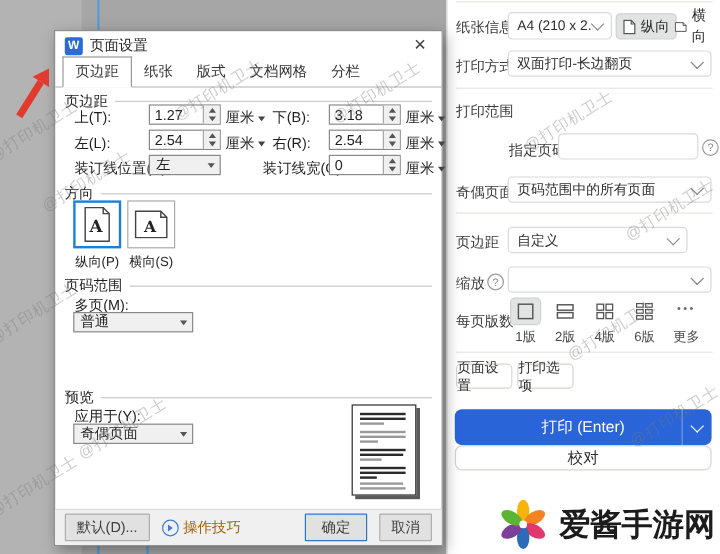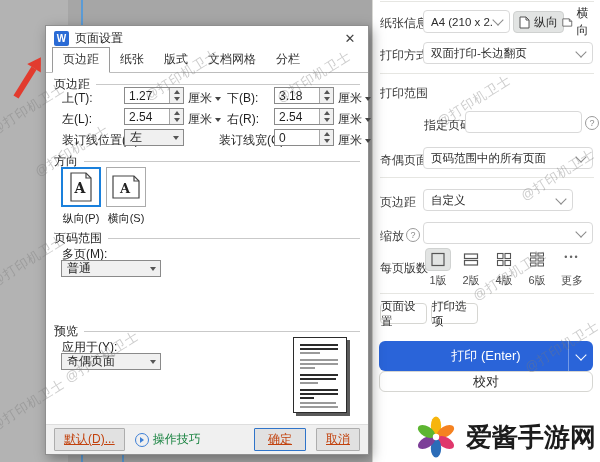--- a/index.html
+++ b/index.html
@@ -59,23 +59,23 @@
   .classic-combo .val{flex:1;padding-left:5px;font-size:12px;color:#1f1f1f;}
   .classic-combo .dd{width:15px;display:flex;align-items:center;justify-content:center;height:100%;}
   .otile{position:absolute;width:40px;height:40px;background:#fff;border:1px solid #ababab;
     box-sizing:border-box;display:flex;align-items:center;justify-content:center;}
   .otile.sel{border:2px solid #1a80dc;}
   .olabel{position:absolute;width:56px;text-align:center;font-size:11px;color:#1f1f1f;}
   .preview-page{position:absolute;left:247px;top:311px;width:52px;height:74px;background:#fff;
     border:1px solid #2b2b2b;box-shadow:3px 3px 0 #5a5a5a;}
   .dlg-footer{position:absolute;left:0;right:0;bottom:0;height:30px;background:#f0f0f0;
     border-top:1px solid #dedede;display:flex;align-items:center;padding:0 8px;gap:10px;box-sizing:border-box;}
-  .fbtn{background:#e1e1e1;border:1px solid #adadad;font-size:12px;color:#c2410c;padding:2px 9px;border-radius:1px;text-decoration:underline;}
+  .fbtn{background:#e1e1e1;border:1px solid #adadad;font-size:12px;color:#404040;padding:2px 9px;border-radius:1px;}
   .fbtn.primary{border:1px solid #2f74c9;margin-left:auto;padding:2px 13px;}
-  .tips-link{display:flex;align-items:center;gap:4px;color:#15803d;font-size:12px;}
+  .tips-link{display:flex;align-items:center;gap:4px;color:#a16207;font-size:12px;}
   .play-circ{width:12px;height:12px;border:1px solid #3d7fd6;border-radius:50%;display:flex;
     align-items:center;justify-content:center;}
   .play-tri{width:0;height:0;border-top:3px solid transparent;border-bottom:3px solid transparent;
     border-left:4px solid #3d7fd6;margin-left:1px;}
   
   .arrow-wrap{position:absolute;left:16px;top:92px;width:48px;height:10px;
     transform:rotate(-58deg);transform-origin:left center;z-index:30;}
   .arrow-shaft{position:absolute;left:0;top:2px;width:34px;height:6px;background:#e23b2e;}
   .arrow-head{position:absolute;left:34px;top:-3px;width:0;height:0;
     border-top:8px solid transparent;border-bottom:8px solid transparent;border-left:13px solid #e23b2e;}

